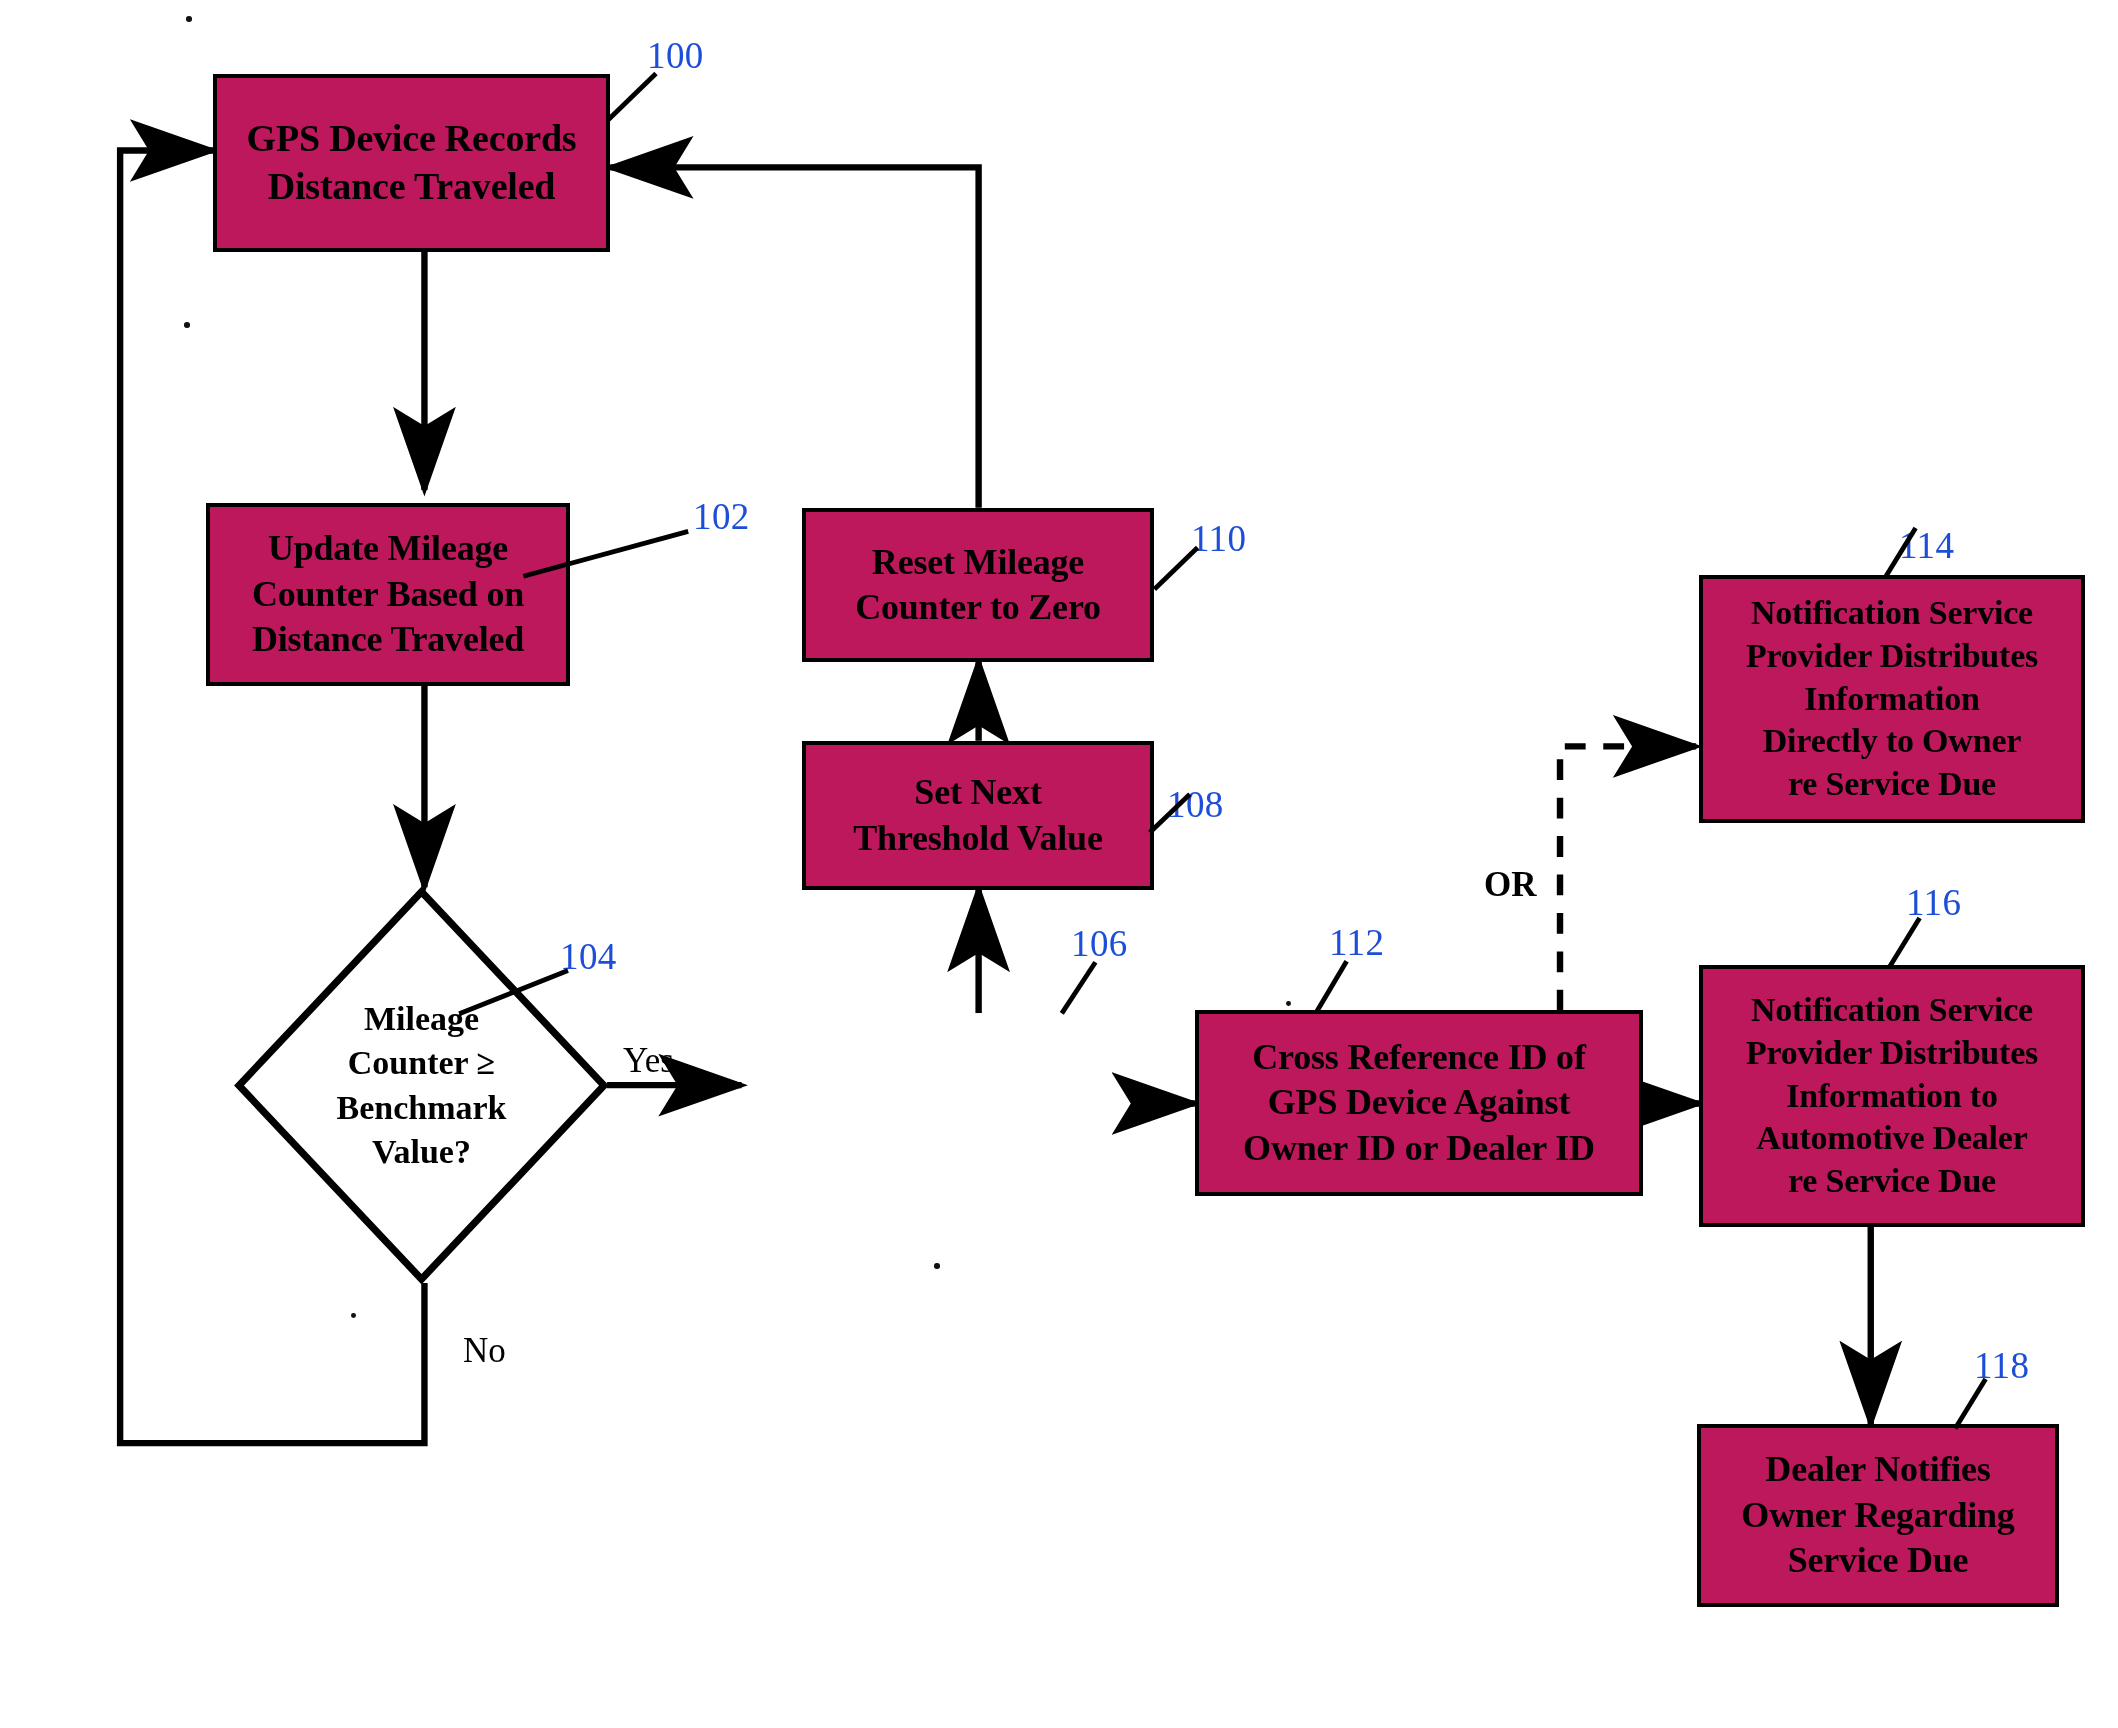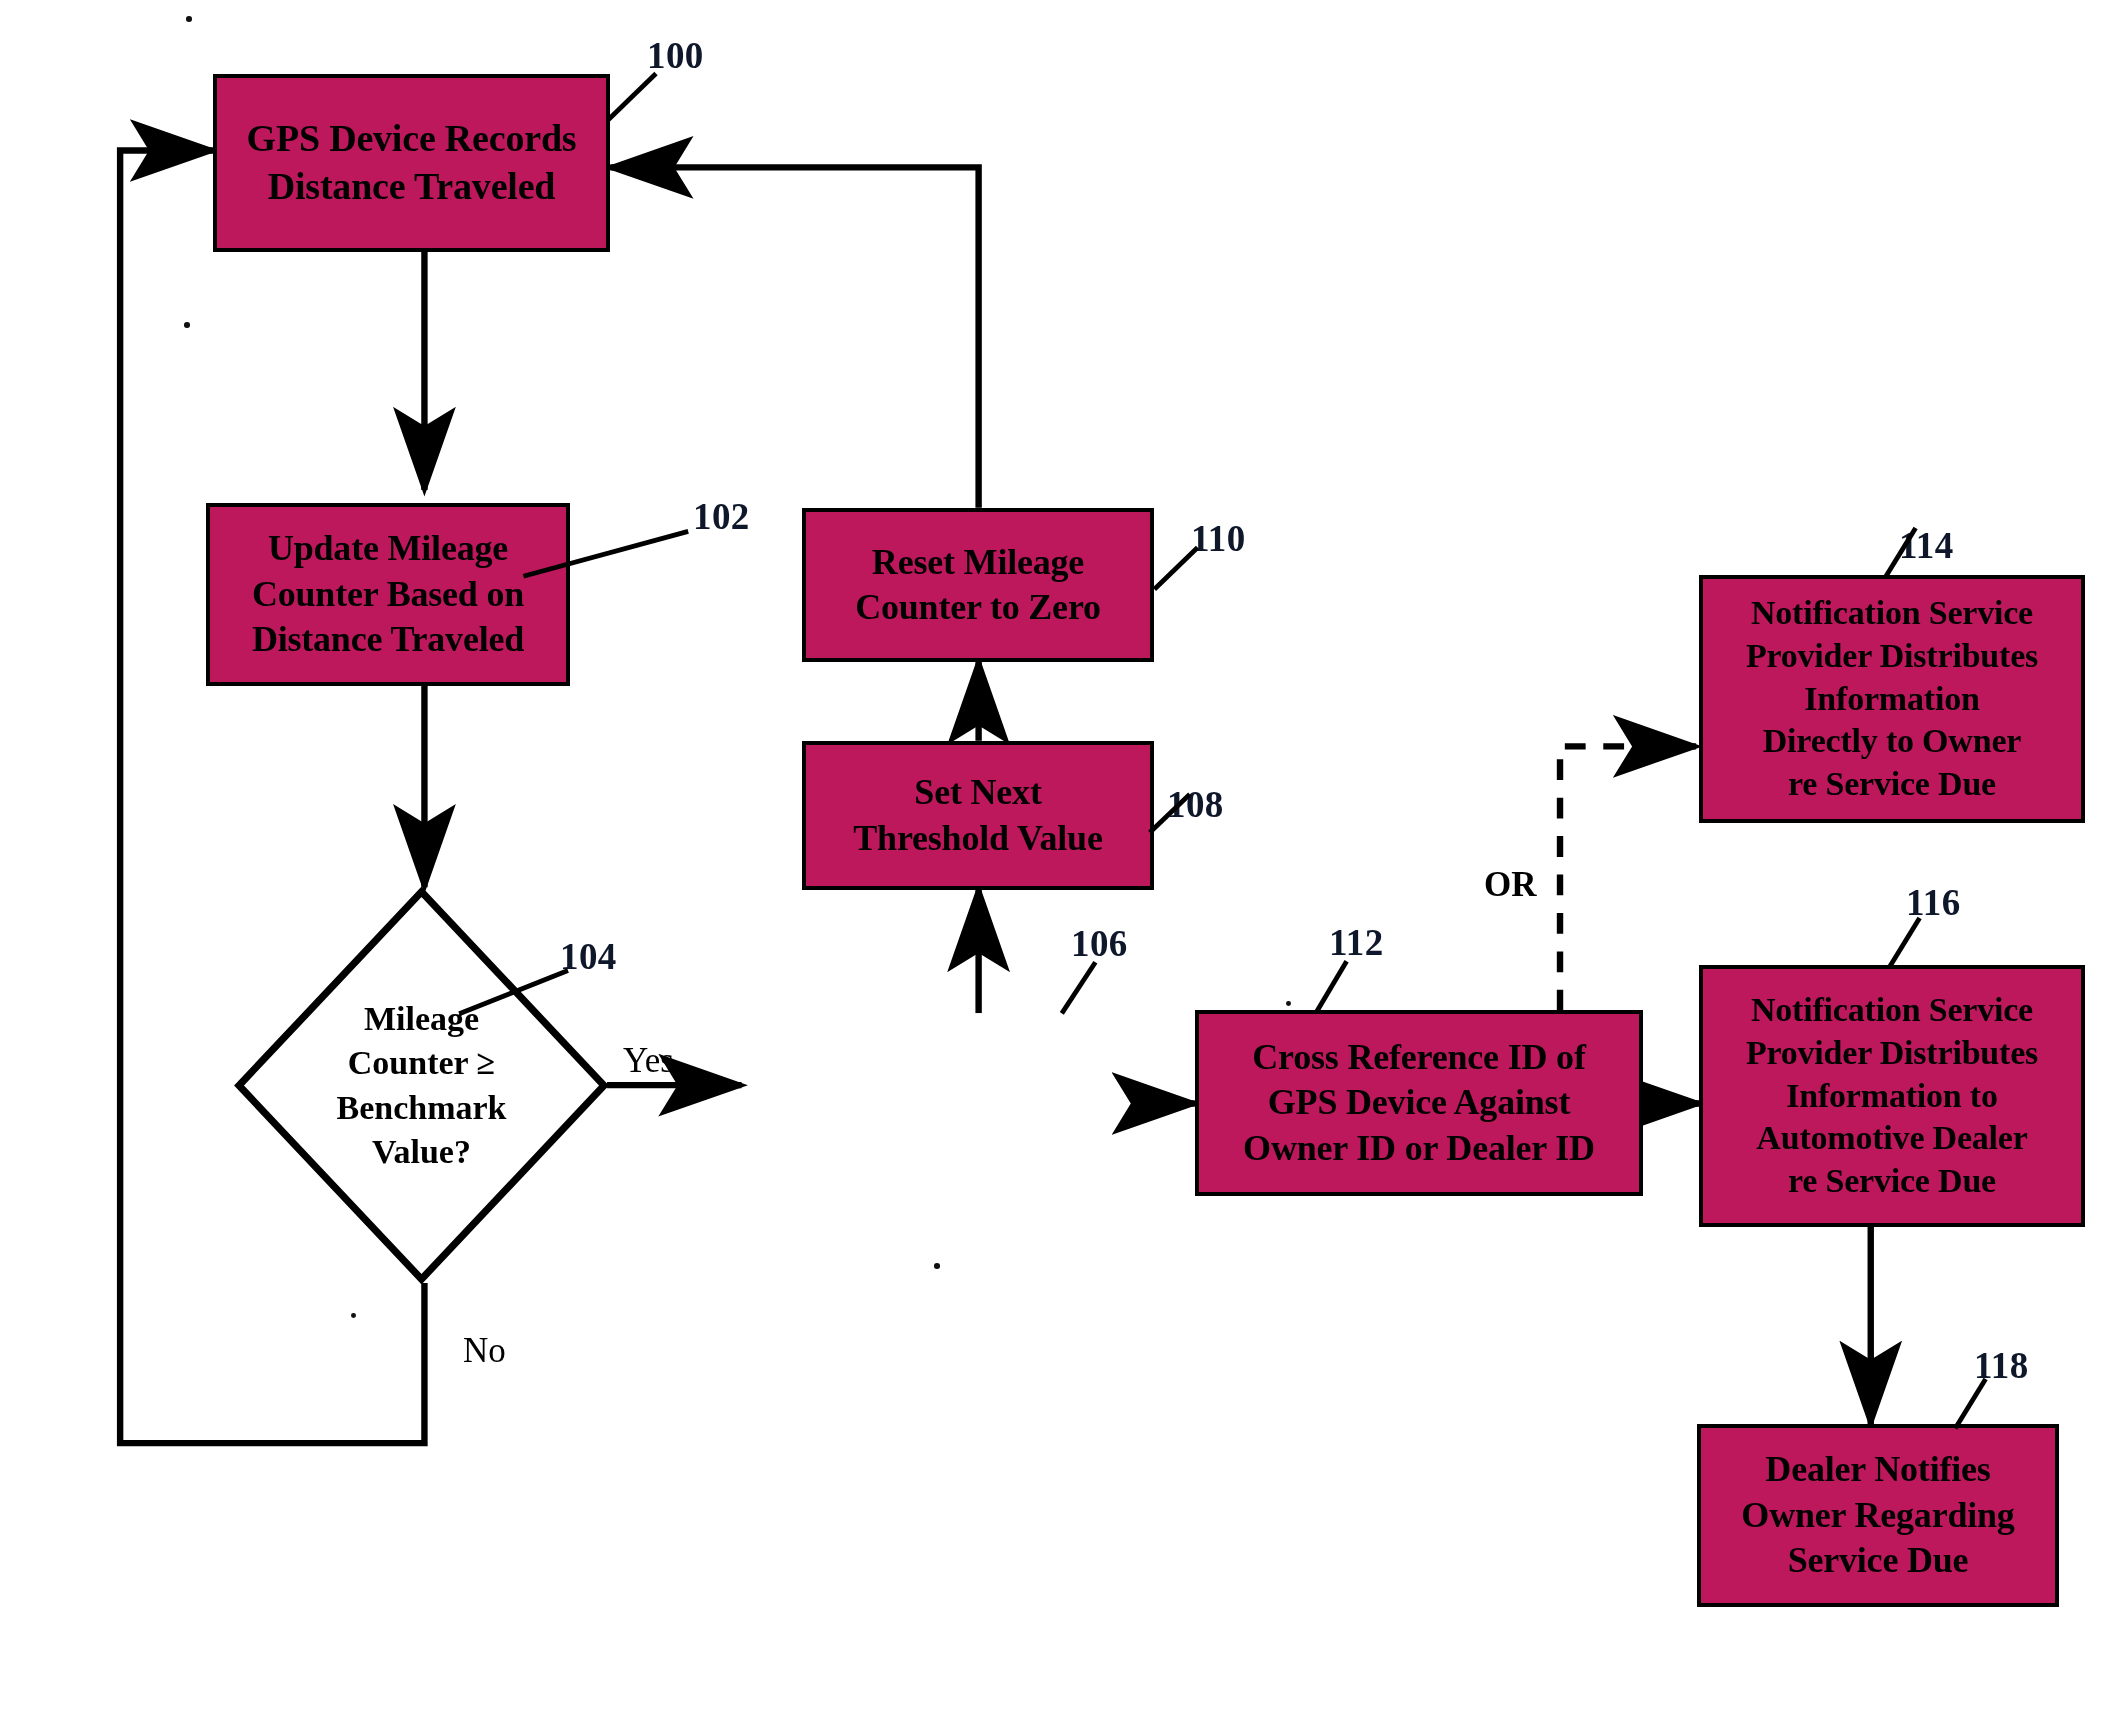--- a/index.html
+++ b/index.html
@@ -53,22 +53,22 @@
     align-items: center;
     justify-content: center;
     text-align: center;
     font-weight: bold;
     color: #000000;
     line-height: 1.3;
     white-space: pre-line;
   }
   .ref {
     position: absolute;
-    color: #0f172a;
-    font-weight: bold;
+    color: #1d4ed8;
+    font-weight: normal;
     font-size: 37px;
     letter-spacing: 0.4px;
   }
   .edge-label {
     position: absolute;
     color: #000000;
     font-weight: normal;
     font-size: 35px;
   }
   .edge-label.bold {

